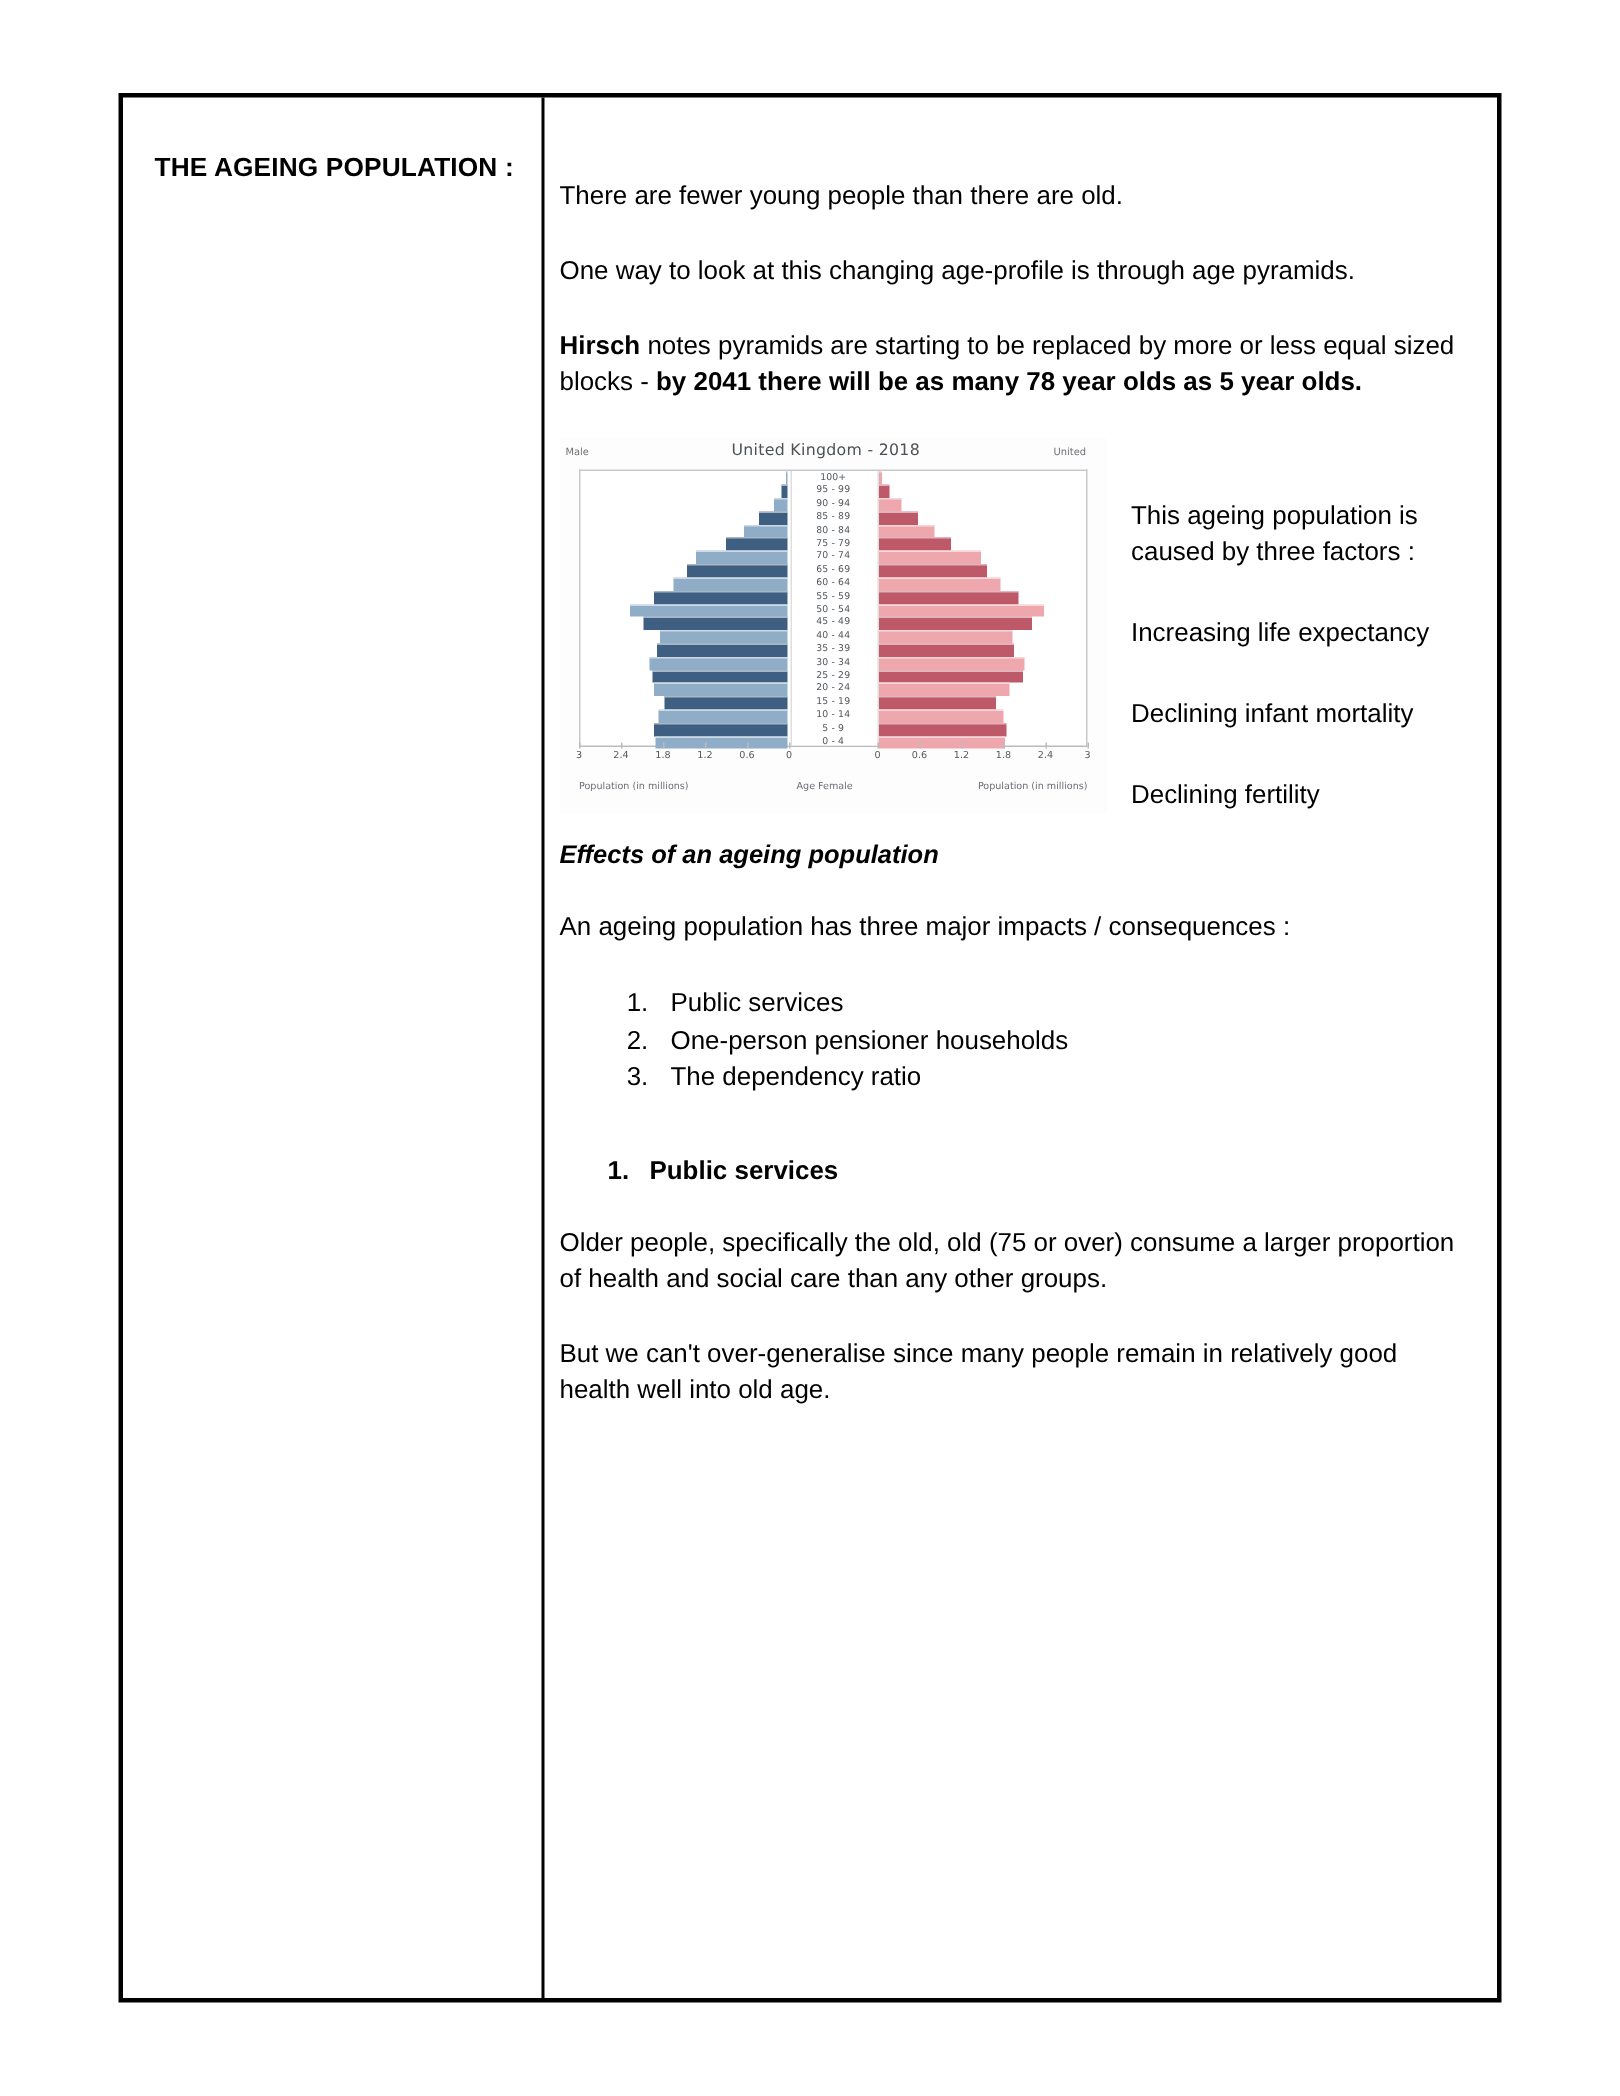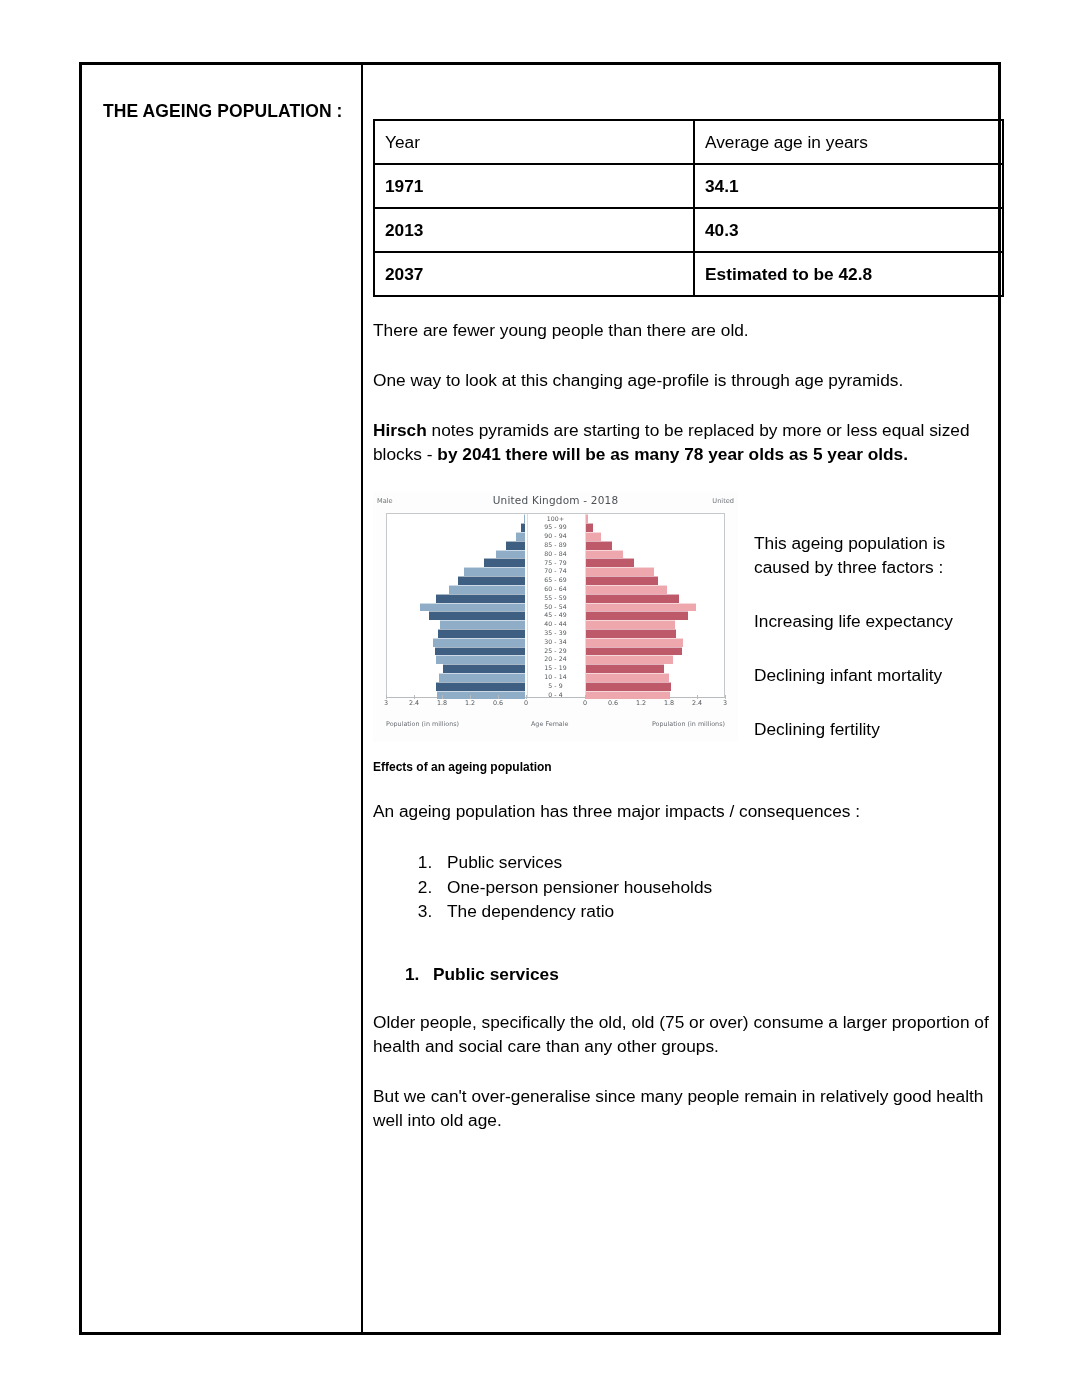--- a/index.html
+++ b/index.html
@@ -41,24 +41,25 @@
     position: relative;
   }
   p.body {
     font-size: 17.3px;
     line-height: 1.38;
     color: #000;
     margin: 0 0 26px 0;
   }
   p.body b { font-weight: bold; }
   h3.sub {
-    font-size: 12px;
+    font-size: 17px;
     font-weight: bold;
     margin: 0 0 26px 0;
     color: #000;
+    font-style: italic;
   }
   
   table.age-table {
     border-collapse: collapse;
     width: 629px;
     margin: 0 0 22px 0;
     table-layout: fixed;
   }
   table.age-table td {
     border: 2px solid #000;
@@ -99,21 +100,21 @@
     position: relative;
     width: 365px;
     height: 250px;
     flex: 0 0 365px;
     background: #fdfdfd;
     font-family: "DejaVu Sans", sans-serif;
     color: #5d6166;
     filter: saturate(0.97);
   }
   .pyr-top {
-    position: absolute; top: 2px; left: 0; right: 0;
+    position: absolute; top: 2px; left: 0; right: 10px;
     height: 16px;
   }
   .pyr-title {
     position: absolute; left: 0; right: 0; top: 0;
     text-align: center;
     font-size: 10.5px;
     color: #4c5156;
     letter-spacing: 0.2px;
   }
   .pyr-male {
@@ -206,44 +207,20 @@
 <div id="page">
   <div id="doc-frame">
 
     <div id="left-col">
       <div id="page-title">THE AGEING POPULATION :</div>
     </div>
 
     <div id="right-col">
 
 
-      <table class="age-table">
-        <colgroup>
-            <col class="c1">
-            <col class="c2">
-          </colgroup>
-        <tbody>
-          <tr class="head">
-            <td>Year</td>
-            <td>Average age in years</td>
-          </tr>
-          <tr class="datarow">
-            <td>1971</td>
-            <td>34.1</td>
-          </tr>
-          <tr class="datarow">
-            <td>2013</td>
-            <td>40.3</td>
-          </tr>
-          <tr class="datarow">
-            <td>2037</td>
-            <td>Estimated to be 42.8</td>
-          </tr>
-        </tbody>
-      </table>
 
       <p class="body">There are fewer young people than there are old.</p>
 
 
       <p class="body">One way to look at this changing age-profile is through age pyramids.</p>
 
       <p class="body"><b>Hirsch</b><span> notes pyramids are starting to be replaced by more or less equal sized blocks - </span><b>by 2041 there will be as many 78 year olds as 5 year olds.</b></p>
 
       <div id="figure-row">
 

